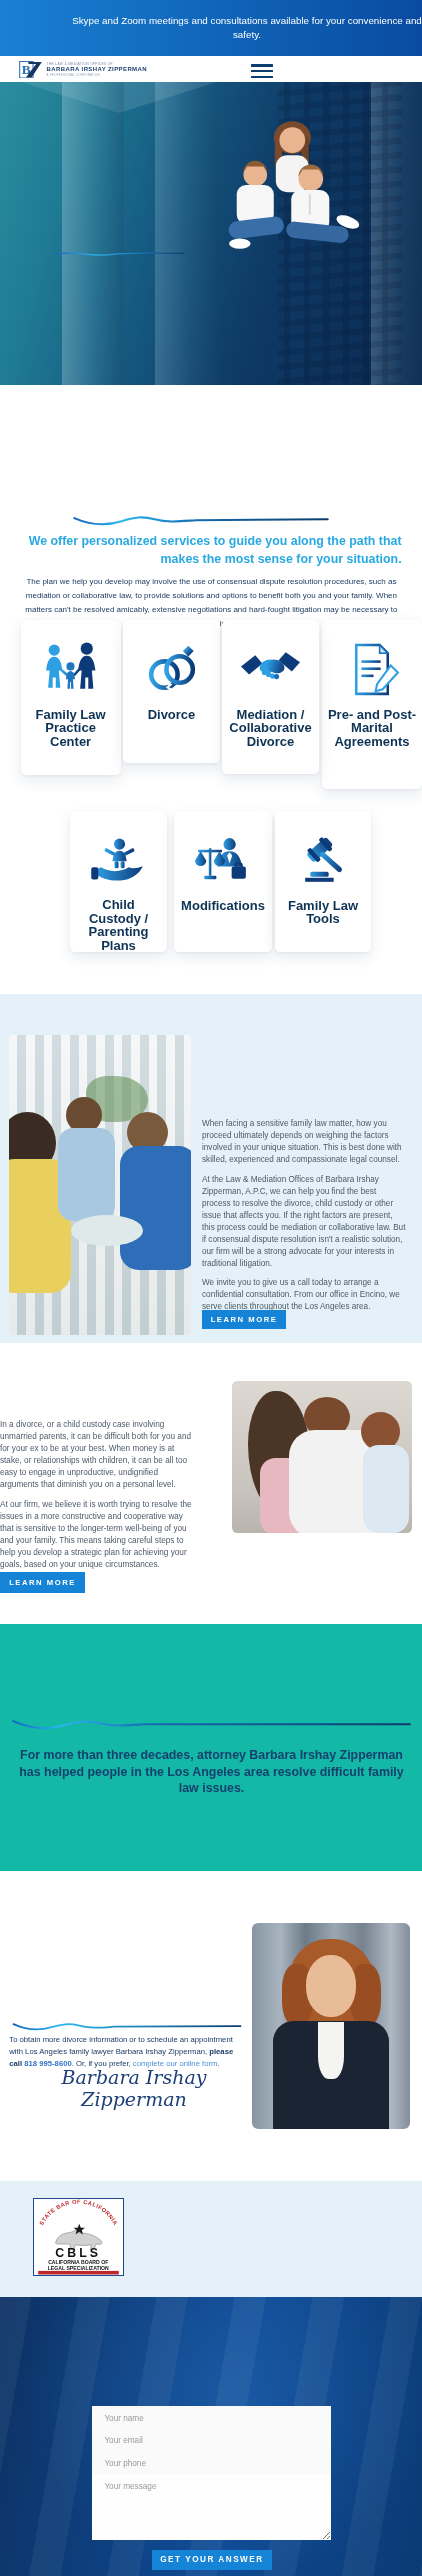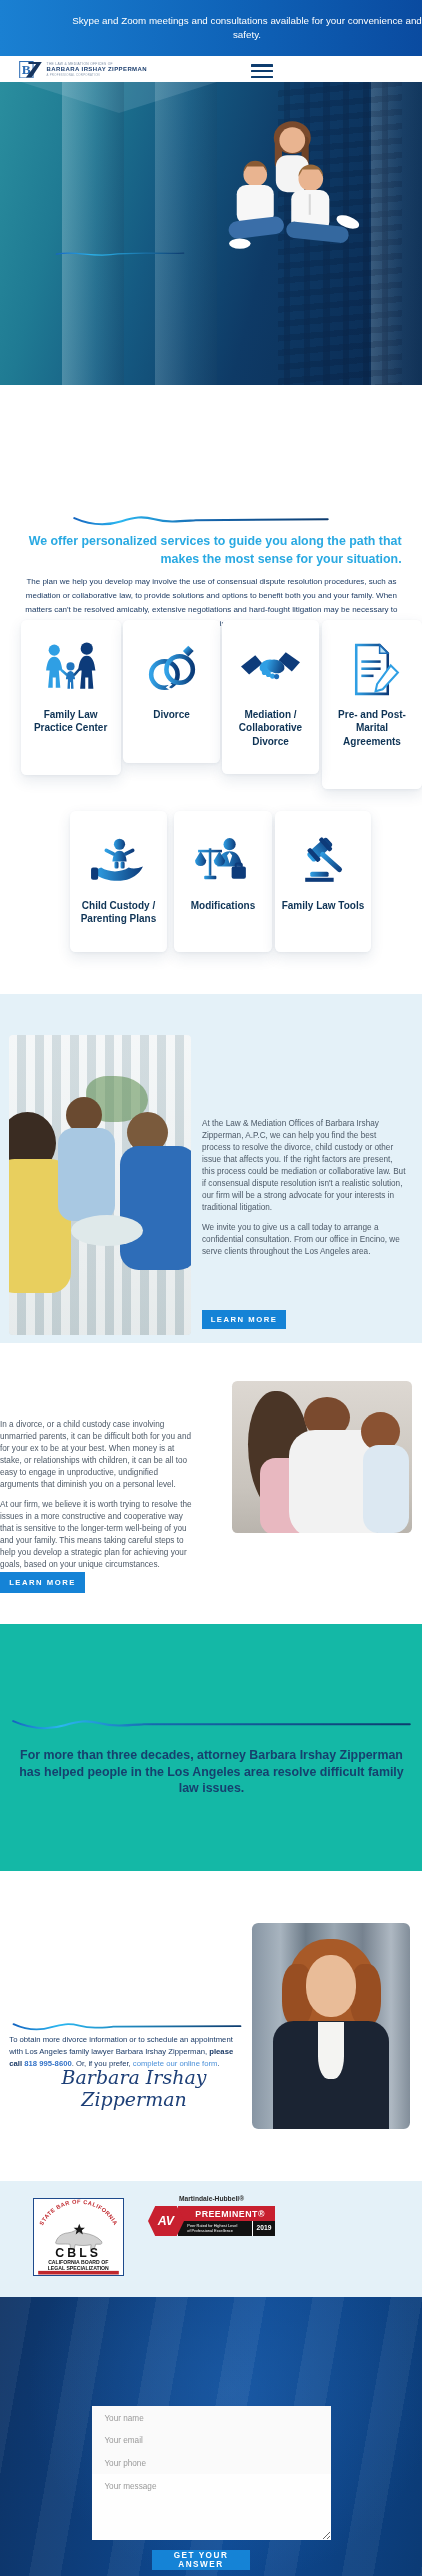--- a/index.html
+++ b/index.html
@@ -37,21 +37,21 @@
   .btn-blue { background:#1583d6; color:#fff; font-weight:bold; letter-spacing:1.5px; font-size:7.7px; border:none; display:flex; align-items:center; justify-content:center; cursor:pointer; }
   .photo { border-radius:4.1px; overflow:hidden; }
 
   
   .sec-intro { height:609px; background:#fff; }
   .intro-wave { left:72px; top:128px; width:258px; height:13.4px; }
   .intro-heading { left:20.6px; top:148px; width:381px; text-align:right; color:#29a9e2; font-size:12.4px; line-height:17.5px; font-weight:bold; }
   .intro-para { left:14.4px; top:190px; width:394px; text-align:center; color:#1e3c64; font-size:8px; line-height:14px; }
   .card { background:#fff; border-radius:5.2px; box-shadow:0 5.2px 13.4px rgba(30,60,100,.10), 0 1px 3.1px rgba(30,60,100,.06); display:flex; flex-direction:column; align-items:center; cursor:pointer; }
   .card .cicon { margin-top:19.6px; width:61px; height:61px; }
-  .card .clabel { margin-top:7.2px; padding:0 5.2px; text-align:center; color:#0e3355; font-weight:bold; font-size:10px; line-height:13.4px; }
+  .card .clabel { margin-top:7.2px; padding:0 5.2px; text-align:center; color:#0e3355; font-weight:bold; font-size:13px; line-height:13.4px; }
   .card.c1 { left:20.6px;  top:235px; width:100px; height:155px; }
   .card.c2 { left:123px; top:235px; width:97px; height:143px; }
   .card.c3 { left:222px; top:235px; width:97px; height:154px; }
   .card.c4 { left:322px; top:235px; width:100px; height:169px; }
   .card.c5 { left:70px; top:426px; width:97px; height:141px; }
   .card.c6 { left:174px; top:426px; width:98px; height:141px; }
   .card.c7 { left:275px; top:426px; width:96px; height:141px; }
 
   
   .sec-lightA { height:349px; background:#e4f1f8; }
@@ -105,21 +105,21 @@
 
   
   .sec-form { height:313px; background:
       radial-gradient(ellipse at 55% 30%, rgba(35,100,175,.55), rgba(0,0,0,0) 62%),
       linear-gradient(100deg,#0d3264 0%,#0e4a94 55%,#0b3a74 100%); }
   .form-streaks { position:absolute; inset:0; background:repeating-linear-gradient(100deg, rgba(255,255,255,.05) 0 31px, rgba(255,255,255,0) 31px 77px); }
   .f-input { left:92px; width:239px; height:25px; background:#fafafa; border:none; padding:0 12.4px; font-size:8.2px; color:#333; font-family:"Liberation Sans", sans-serif; }
   .f-input::placeholder, .f-area::placeholder { color:#9a9a9a; }
   .f-name { top:109px; } .f-email { top:131px; } .f-phone { top:154px; }
   .f-area { left:92px; top:177px; width:239px; height:66px; background:#fefefe; border:none; padding:8.2px 12.4px; font-size:8.2px; color:#333; font-family:"Liberation Sans", sans-serif; resize:both; }
-  .f-btn { left:152px; top:253px; width:98px; height:19.6px; font-size:8.2px; }
+  .f-btn { left:152px; top:253px; width:120px; height:19.6px; font-size:8.2px; }
 
   
   .sec-footer { height:294px; background:#fff; }
 </style>
 </head>
 <body>
 
 <div class="page">
 
   <section class="sec-banner">
@@ -338,20 +338,21 @@
       <div class="blob" style="left:77px;top:41px;width:62px;height:46px;background:#5a8a4a;opacity:.55;border-radius:40% 60% 55% 45%;"></div>
       <div class="blob" style="left:-10.3px;top:77px;width:57px;height:62px;background:#3a2c22;"></div>
       <div class="blob" style="left:-15.5px;top:124px;width:77px;height:134px;background:#e8cf5e;border-radius:20.6px;"></div>
       <div class="blob" style="left:57px;top:62px;width:36px;height:36px;background:#6a4a30;"></div>
       <div class="blob" style="left:49px;top:93px;width:57px;height:93px;background:#a8c8e2;border-radius:15.5px;"></div>
       <div class="blob" style="left:118px;top:77px;width:41px;height:41px;background:#7a5a3c;"></div>
       <div class="blob" style="left:111px;top:111px;width:77px;height:124px;background:#2e6db8;border-radius:18.5px;"></div>
       <div class="blob" style="left:62px;top:180px;width:72px;height:31px;background:#dfe9ea;border-radius:50%;"></div>
     </div>
     <div class="colA abs">
+      <p>When facing a sensitive family law matter, how you proceed ultimately depends on weighing the factors involved in your unique situation. This is best done with skilled, experienced and compassionate legal counsel.</p>
       <p>At the Law &amp; Mediation Offices of Barbara Irshay Zipperman, A.P.C, we can help you find the best process to resolve the divorce, child custody or other issue that affects you. If the right factors are present, this process could be mediation or collaborative law. But if consensual dispute resolution isn't a realistic solution, our firm will be a strong advocate for your interests in traditional litigation.</p>
       <p>We invite you to give us a call today to arrange a confidential consultation. From our office in Encino, we serve clients throughout the Los Angeles area.</p>
     </div>
     <div class="btn-blue btn-a abs">LEARN MORE</div>
   </section>
 
   <section class="sec-whiteB">
     <div class="colB abs">
       <p>In a divorce, or a child custody case involving unmarried parents, it can be difficult both for you and for your ex to be at your best. When money is at stake, or relationships with children, it can be all too easy to engage in unproductive, undignified arguments that diminish you on a personal level.</p>
       <p>At our firm, we believe it is worth trying to resolve the issues in a  more constructive and cooperative way that is sensitive to the longer-term well-being of you and your family. This means taking careful steps to help you develop a strategic plan for achieving your goals, based on your unique circumstances.</p>
@@ -418,36 +419,20 @@
         </text>
         <path d="M42 86 c2,-12 12,-19 24,-20 c10,-1 17,-6 22,-11 c4,4 3,9 0,11 c12,0 26,3 36,10 l7,6 c2,3 1,6 -2,6 l-9,0 -3,10 -7,0 1,-9 c-10,2 -22,2 -31,0 l-2,9 -7,0 -1,-10 c-12,-1 -26,1 -28,-2 z" fill="#d2d2d2" stroke="#9a9a9a" stroke-width="1.5"></path>
         <polygon points="88,48 91,56 99,56 93,61 95,69 88,64 81,69 83,61 77,56 85,56" fill="#1a1a1a"></polygon>
         <text x="86" y="112" text-anchor="middle" font-size="24" font-weight="bold" letter-spacing="6" fill="#111">CBLS</text>
         <text x="86" y="126" text-anchor="middle" font-size="10" font-weight="bold" fill="#111">CALIFORNIA BOARD OF</text>
         <text x="86" y="138" text-anchor="middle" font-size="10" font-weight="bold" fill="#111">LEGAL SPECIALIZATION</text>
         <rect x="8" y="140" width="157" height="7" fill="#c0272d"></rect>
       </svg>
     </div>
 
-    <div class="badge-av abs">
-      <div class="av-brand">Martindale-Hubbell®</div>
-      <div class="av-body">
-        <div class="av-hex">AV</div>
-        <div class="av-right">
-          <div class="av-top">PREEMINENT®</div>
-          <div class="av-bottom">
-            <div class="av-sub">
-              <div>Peer Rated for Highest Level</div>
-              <div>of Professional Excellence</div>
-            </div>
-            <div class="av-year">2019</div>
-          </div>
-        </div>
-      </div>
-    </div>
 
   </section>
 
   <section class="sec-form">
     <div class="form-streaks"></div>
     <input class="f-input f-name abs" type="text" placeholder="Your name" style="">
     <input class="f-input f-email abs" type="text" placeholder="Your email" style="">
     <input class="f-input f-phone abs" type="text" placeholder="Your phone" style="">
     <textarea class="f-area abs" placeholder="Your message" style=""></textarea>
     <button class="btn-blue f-btn abs">GET YOUR ANSWER</button>

